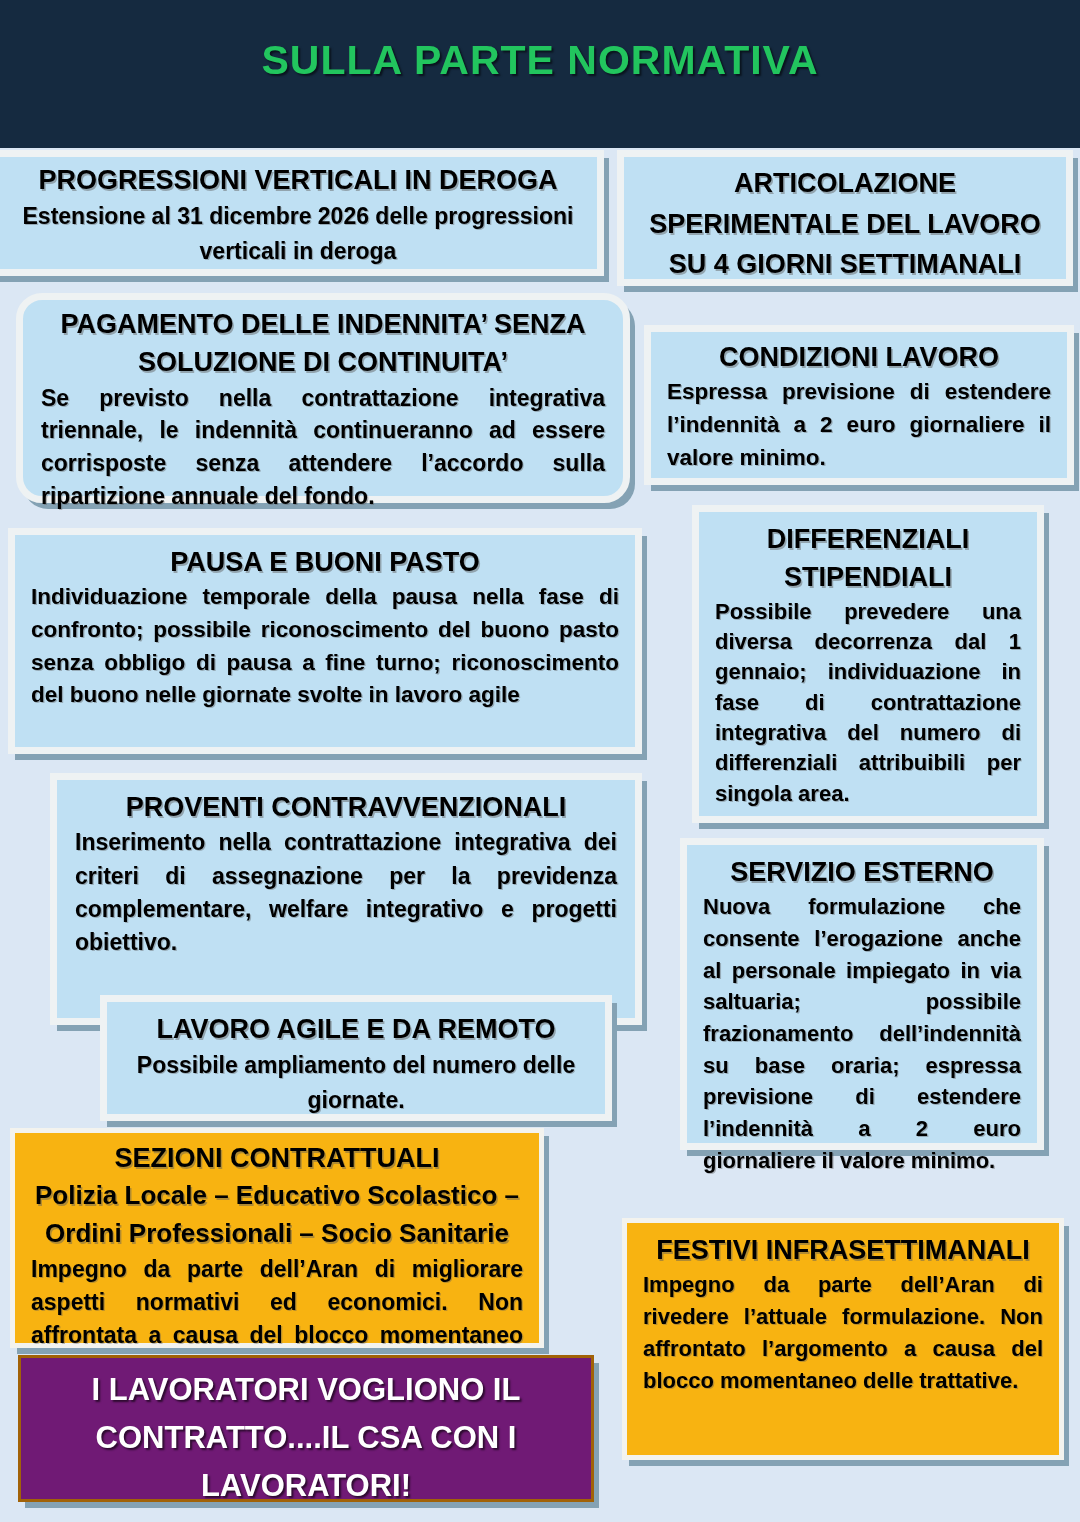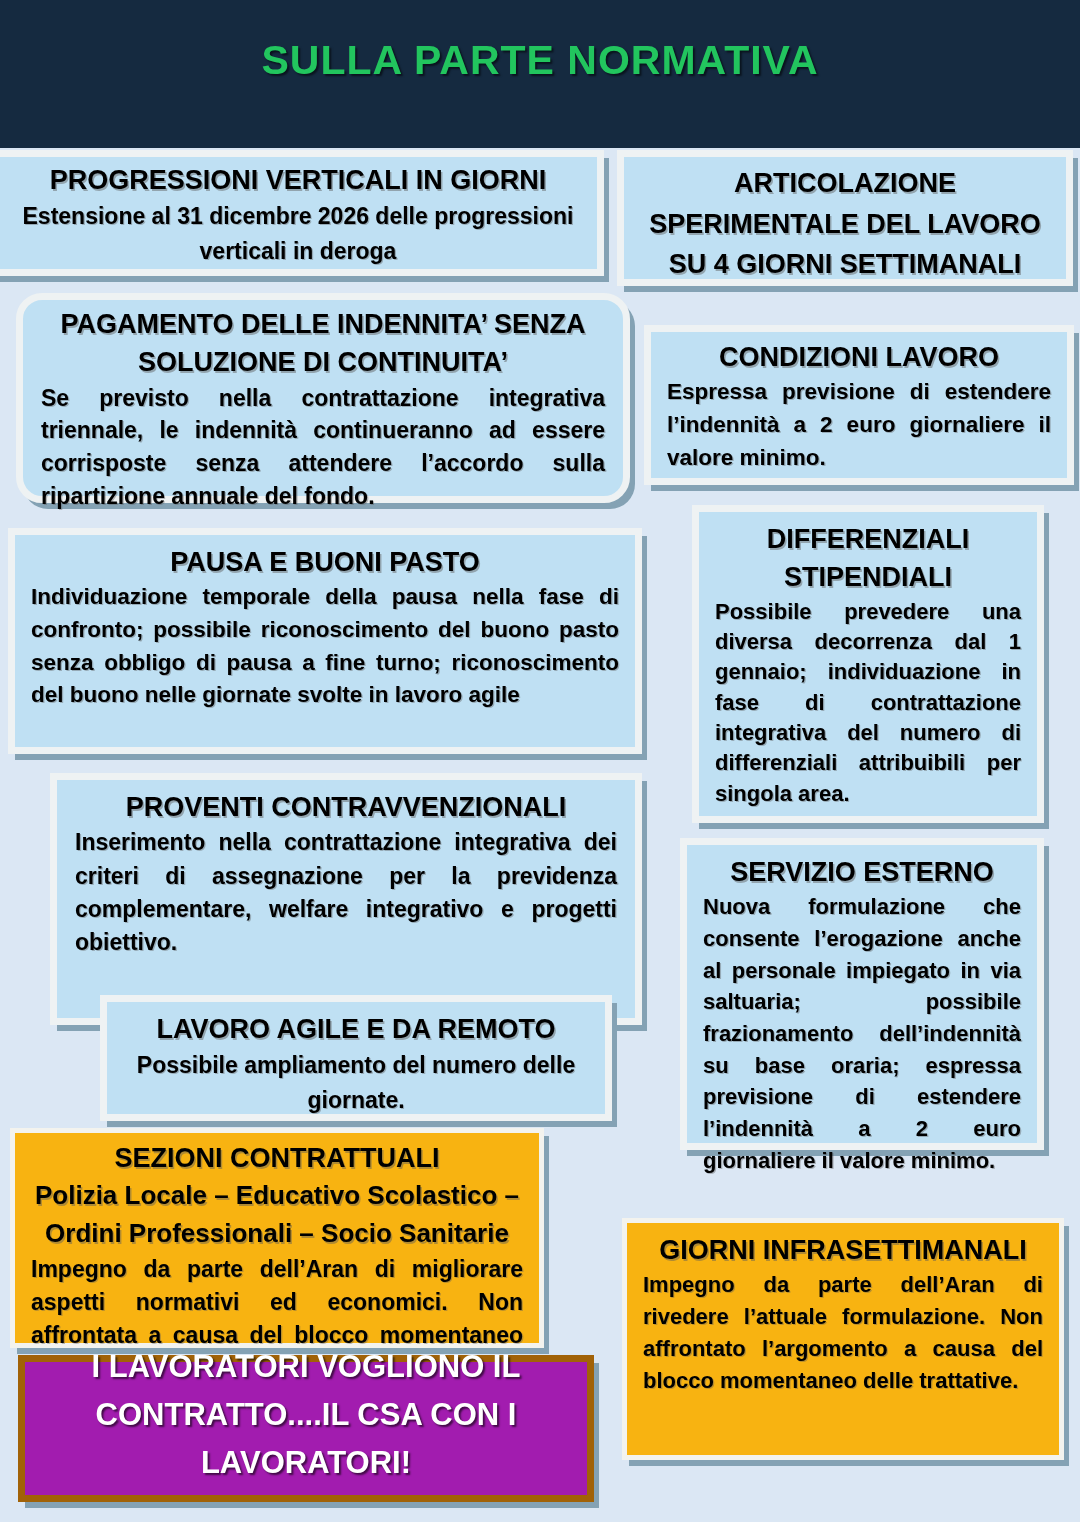--- a/index.html
+++ b/index.html
@@ -29,22 +29,22 @@
   
   .card {
     position:absolute; box-sizing:border-box;
     border:7px solid #eef2f3;
     background:#bfe0f3;
     box-shadow:6px 7px 0 -1px #84a2b4;
     padding:8px 16px;
   }
   .card.orange { background:#f8b311; border-color:#f3f3ee; }
   .card.navy {
-    background:#a21caf; border:7px solid #a16207;
-    display:flex; align-items:flex-end; justify-content:center;
+    background:#701a75; border:3px solid #a16207;
+    display:flex; align-items:flex-start; justify-content:center;
   }
   .card-title {
     text-align:center; font-size:27px; line-height:1.42;
     text-shadow:1.5px 1.5px 0 rgba(90,90,90,0.45);
   }
   .card-subtitle {
     text-align:center; font-size:26px; line-height:1.45;
     text-shadow:1.5px 1.5px 0 rgba(90,90,90,0.45);
   }
   .card-body {
@@ -84,21 +84,21 @@
 </head>
 <body>
 
 <div class="page">
 
   <div class="header">
     <div class="header-title">SULLA PARTE NORMATIVA</div>
   </div>
 
   <div class="card" id="card-progressioni">
-    <div class="card-title">PROGRESSIONI VERTICALI IN GIORNI</div>
+    <div class="card-title">PROGRESSIONI VERTICALI IN DEROGA</div>
     <div class="card-body center">Estensione al 31 dicembre 2026 delle progressioni verticali in deroga</div>
   </div>
 
   <div class="card" id="card-articolazione">
     <div class="card-title">ARTICOLAZIONE SPERIMENTALE DEL LAVORO SU 4 GIORNI SETTIMANALI</div>
   </div>
 
   <div class="card" id="card-pagamento">
     <div class="card-title">PAGAMENTO DELLE INDENNITA’ SENZA SOLUZIONE DI CONTINUITA’</div>
     <div class="card-body justify">Se previsto nella contrattazione integrativa triennale, le indennità continueranno ad essere corrisposte senza attendere l’accordo sulla ripartizione annuale del fondo.</div>
@@ -134,21 +134,21 @@
     <div class="card-body center">Possibile ampliamento del numero delle giornate.</div>
   </div>
 
   <div class="card orange" id="card-sezioni">
     <div class="card-title">SEZIONI CONTRATTUALI</div>
     <div class="card-subtitle">Polizia Locale – Educativo Scolastico – Ordini Professionali – Socio Sanitarie</div>
     <div class="card-body justify">Impegno da parte dell’Aran di migliorare aspetti normativi ed economici. Non affrontata a causa del blocco momentaneo delle trattative.</div>
   </div>
 
   <div class="card orange" id="card-festivi">
-    <div class="card-title">GIORNI INFRASETTIMANALI</div>
+    <div class="card-title">FESTIVI INFRASETTIMANALI</div>
     <div class="card-body justify">Impegno da parte dell’Aran di rivedere l’attuale formulazione. Non affrontato l’argomento a causa del blocco momentaneo delle trattative.</div>
   </div>
 
   <div class="card navy" id="card-lavoratori">
     <div class="slogan">I LAVORATORI VOGLIONO IL CONTRATTO....IL CSA CON I LAVORATORI!</div>
   </div>
 
 </div>
 
 </body></html>

